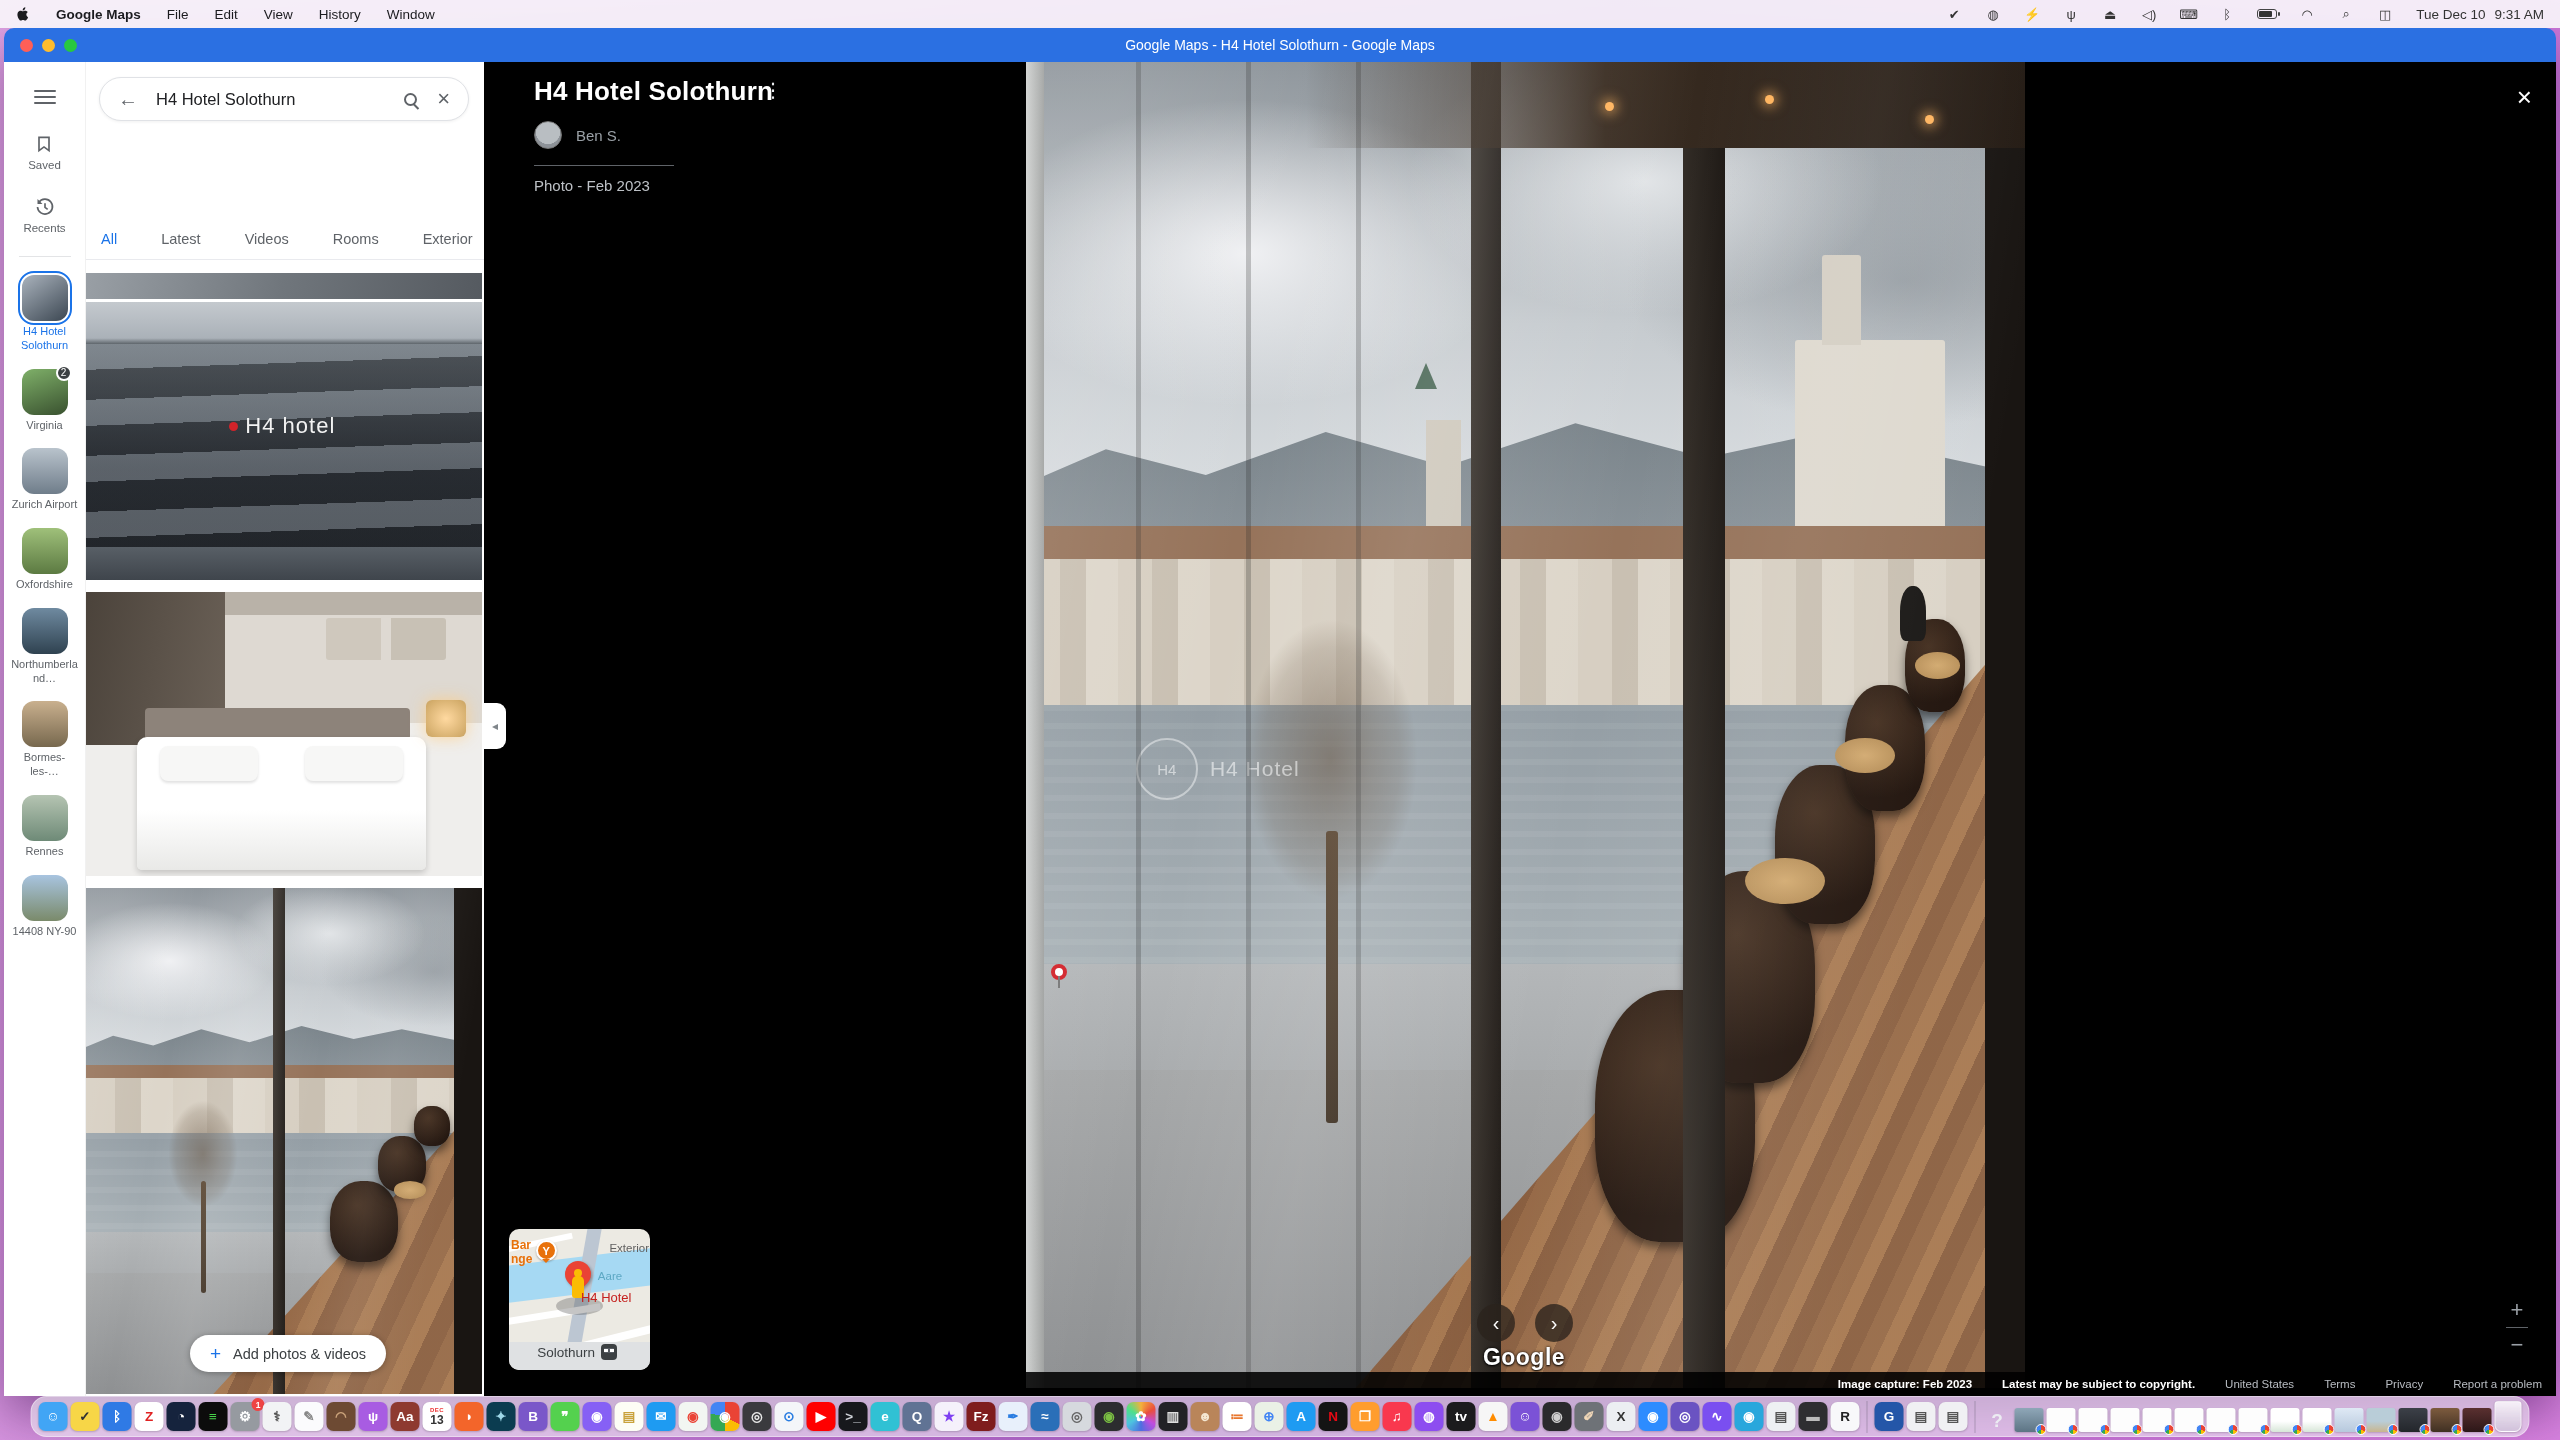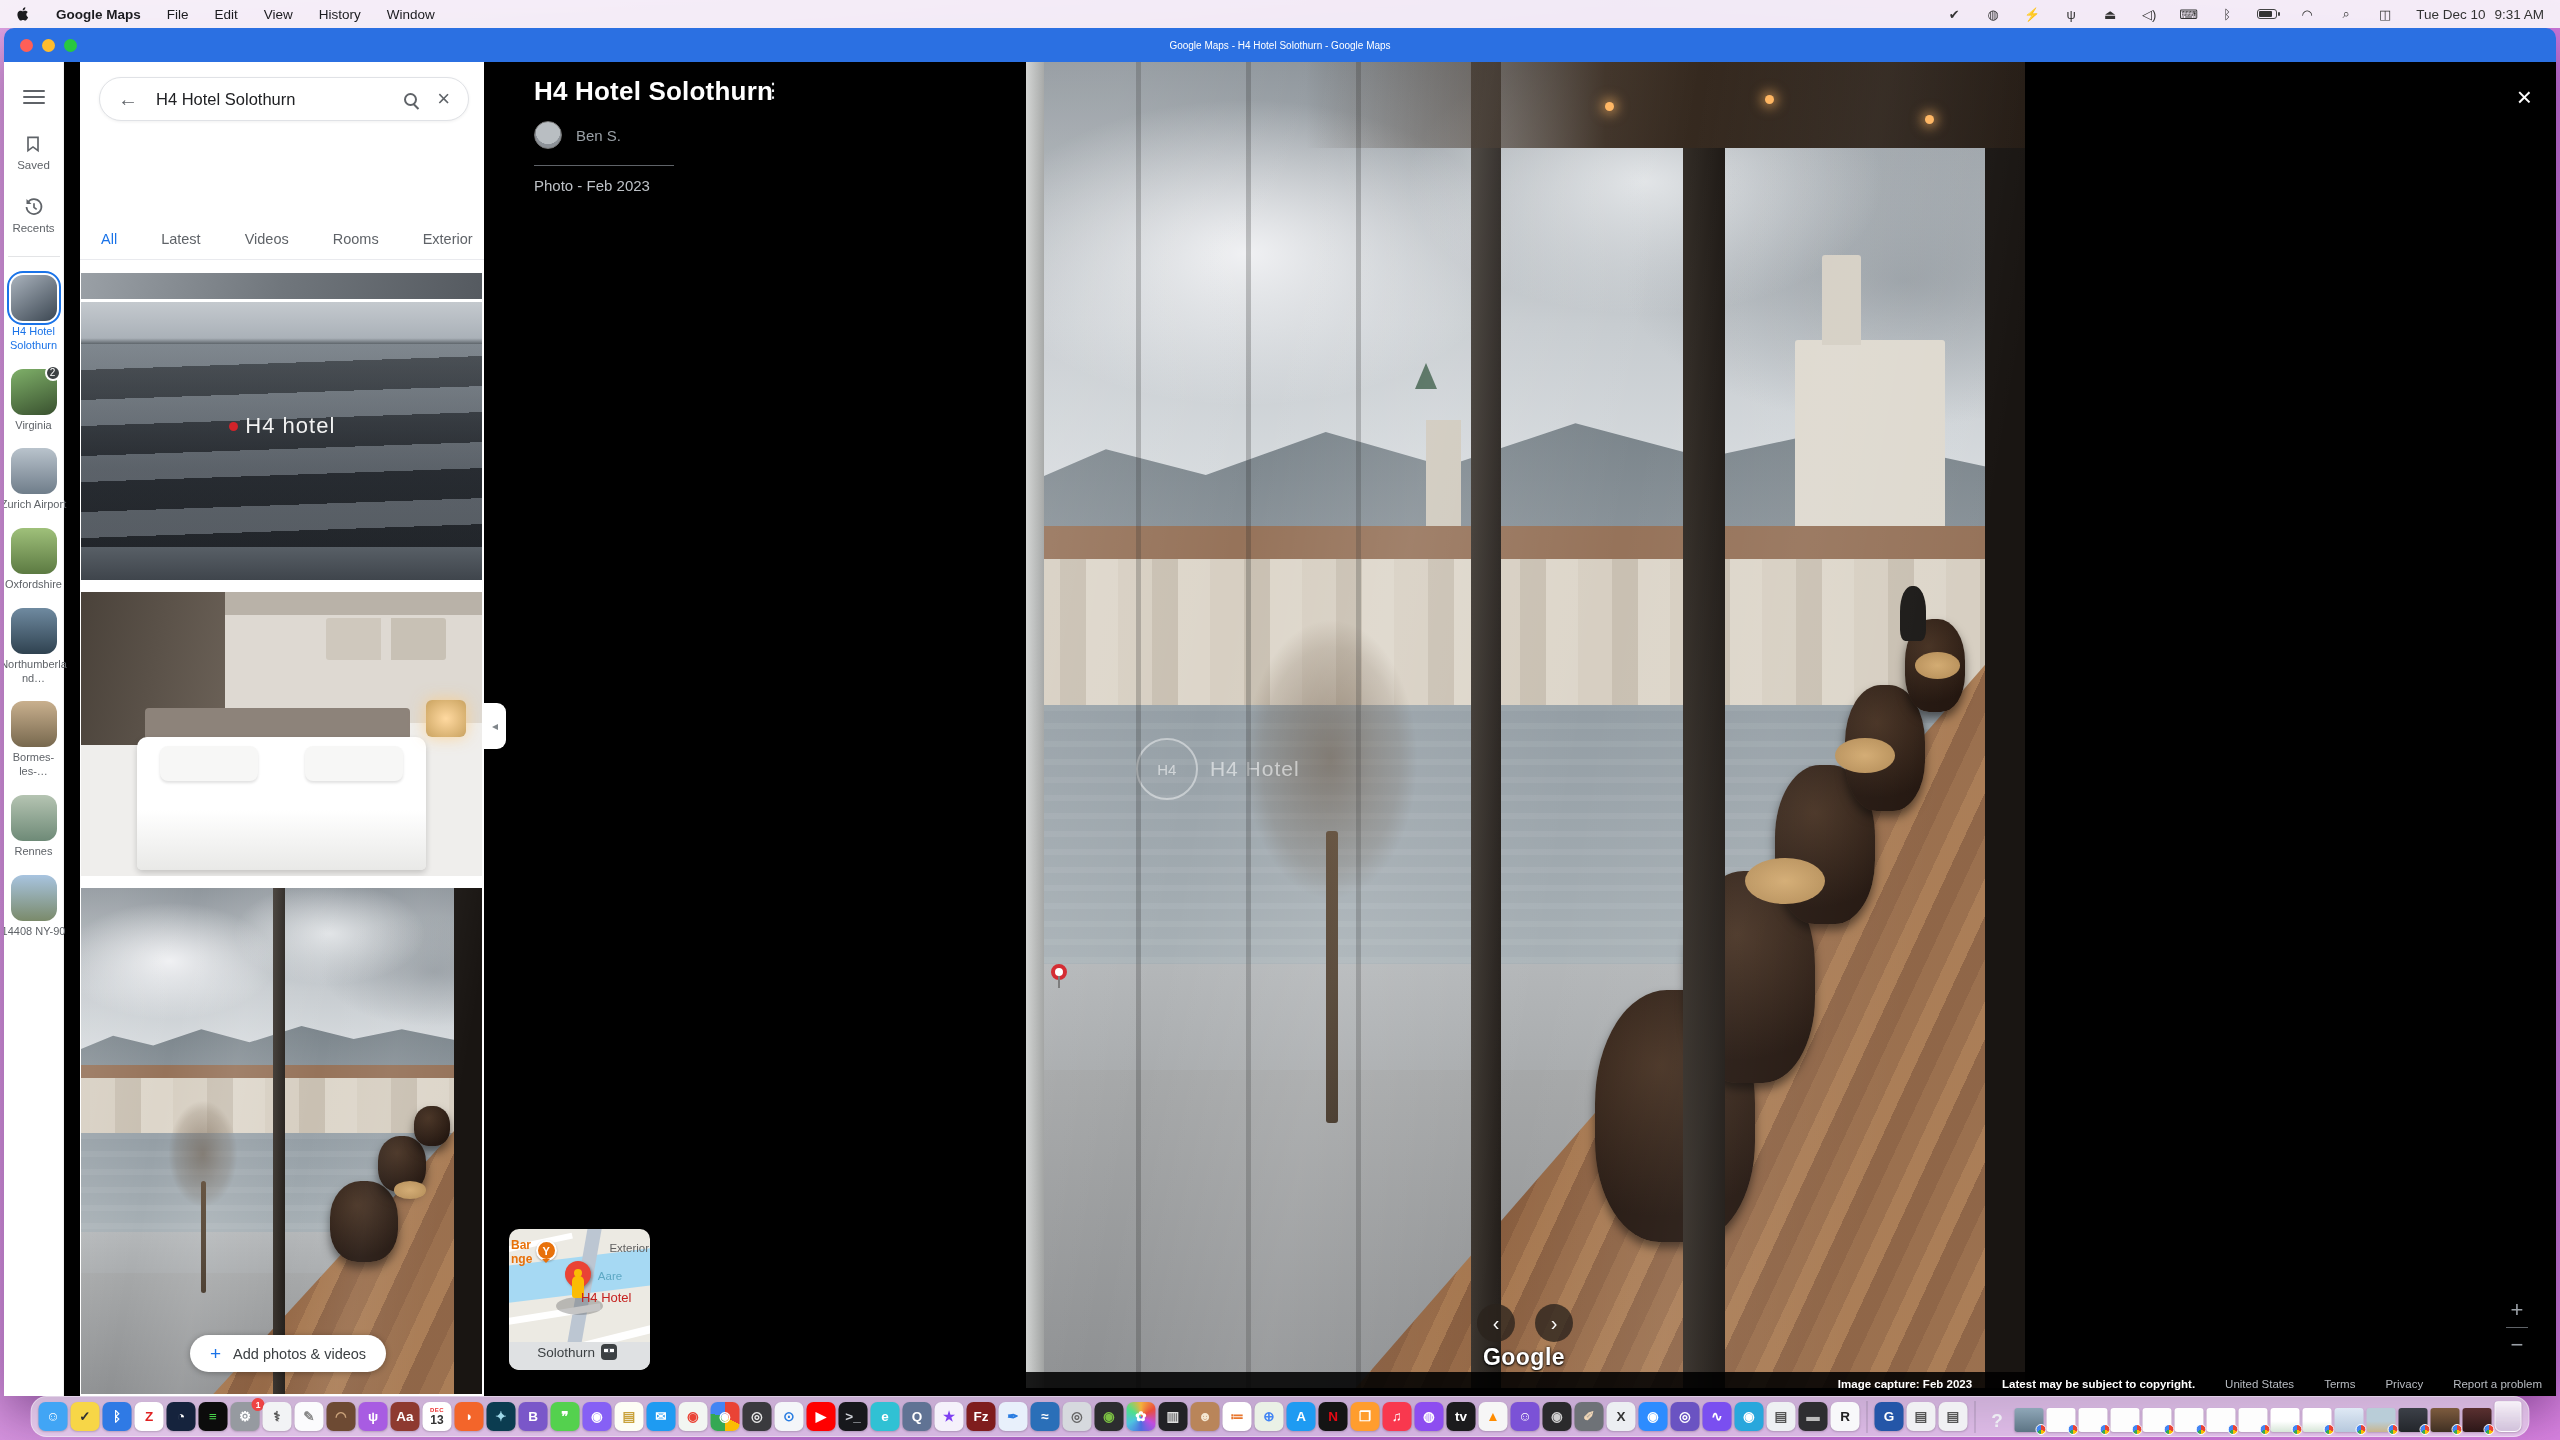--- a/index.html
+++ b/index.html
@@ -20,29 +20,29 @@
   .si.bat{width:20px;height:10px;border:1.5px solid #444;border-radius:3px;position:relative;}
   .si.bat i{position:absolute;left:1px;top:1px;bottom:1px;width:70%;background:#333;border-radius:1px;}
   .si.bat::after{content:"";position:absolute;right:-4px;top:2px;width:2px;height:4px;background:#444;border-radius:1px;}
   .mb-clock{display:flex;gap:9px;font-size:13.5px;}
 
   
   .window{position:absolute;left:4px;right:4px;top:28px;height:1368px;box-shadow:0 18px 50px rgba(40,0,60,.45);
     border-radius:10px 10px 0 0;}
   .titlebar{position:absolute;top:0;left:0;right:0;height:34px;background:#2b70e2;border-radius:10px 10px 0 0;
     display:flex;align-items:center;justify-content:center;}
-  .tb-title{color:#fff;font-size:10px;}
+  .tb-title{color:#fff;font-size:14px;}
   .lights{position:absolute;left:16px;top:0;height:34px;display:flex;align-items:center;gap:9px;}
   .light{width:13px;height:13px;border-radius:50%;}
   .l-close{background:#ff5f57;} .l-min{background:#febc2e;} .l-zoom{background:#28c840;}
 
   .content{position:absolute;top:34px;left:0;right:0;bottom:0;background:#000;overflow:hidden;}
 
   
-  .rail{position:absolute;left:0;top:0;width:60px;bottom:0;background:#fff;z-index:8;border-right:1px solid #f1f1f1;
+  .rail{position:absolute;left:0;top:0;width:82px;bottom:0;background:#fff;z-index:8;border-right:1px solid #f1f1f1;
     display:flex;flex-direction:column;align-items:center;}
   .hamburger{margin-top:24px;width:22px;cursor:pointer;}
   .hamburger i{display:block;height:2px;background:#5f6368;margin:4px 0;border-radius:1px;}
   .rail-item{margin-top:26px;display:flex;flex-direction:column;align-items:center;gap:5px;color:#5f6368;font-size:11.5px;cursor:pointer;}
   .rail-divider{width:52px;height:1px;background:#e3e4e6;margin:22px 0 2px;}
   .places{display:flex;flex-direction:column;align-items:center;width:100%;}
   .place{margin-top:16px;display:flex;flex-direction:column;align-items:center;gap:4px;cursor:pointer;width:72px;}
   .place-thumb{width:46px;height:46px;border-radius:12px;position:relative;}
   .place.selected .place-thumb{outline:2px solid #1a73e8;outline-offset:2px;}
   .place-label{font-size:11px;color:#5f6368;text-align:center;line-height:1.25;width:68px;word-wrap:break-word;}

